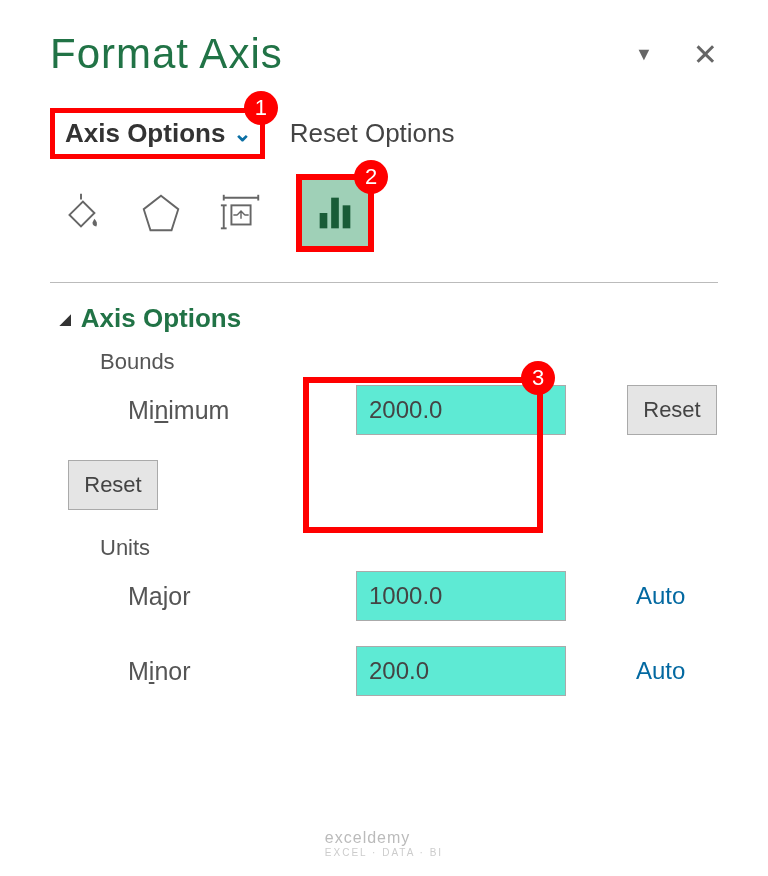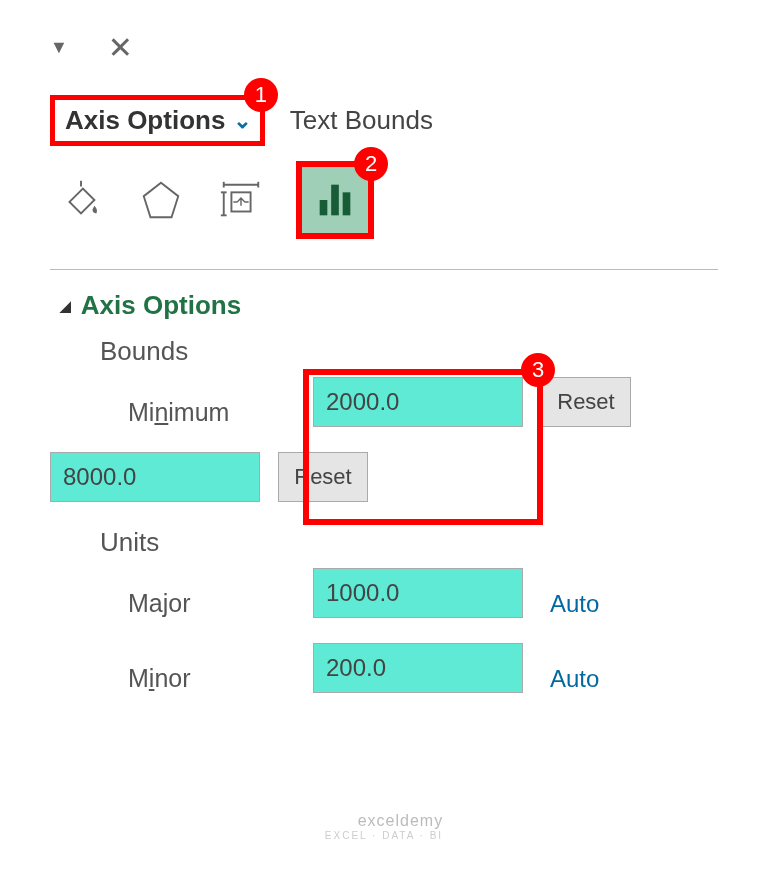--- a/index.html
+++ b/index.html
@@ -75,35 +75,36 @@
       margin: 30px 0 20px 0;
     }
     .section-header {
       display:flex; align-items:center; gap:10px;
       font-size:26px; font-weight:700; color:#217346;
       margin-left:10px; margin-bottom:15px;
       cursor:pointer;
     }
     .collapse-tri { color:#333; font-size:14px; }
     .group-label {
-      font-size:26px; color:#555; margin-left:50px;
+      font-size:22px; color:#555; margin-left:50px;
       margin-top:12px; margin-bottom:10px;
     }
     .form-rows { position:relative; }
     .bounds-hl {
       position:absolute;
       border:6px solid #ff0000;
       left:253px; top:-8px;
       width:240px; height:156px;
       pointer-events:none;
     }
     .badge-3 { top:-22px; right:-18px; pointer-events:auto;}
     .form-row {
-      display:flex; align-items:flex-end;
+      display:flex; align-items:center;
       margin-bottom:25px;
+      gap:43px;
     }
     .field-label {
       font-size:25px; color:#555;
       width:185px; margin-left:78px;
     }
     .underline { text-decoration: underline; }
     .num-input {
       width:210px; height:50px;
       border:1px solid #aaa;
       font-size:24px; padding:0 12px;
@@ -114,43 +115,44 @@
       width:90px; height:50px;
       border:1px solid #aaa; background:#e5e5e5;
       font-size:22px; color:#444; cursor:pointer;
       margin-left:18px;
       font-family:inherit;
     }
     .auto-label {
       font-size:24px; color:#0369a1; margin-left:27px;
     }
     .watermark {
-      position:absolute; bottom:35px; left:50%; transform:translateX(-50%);
-      color:#bbb; font-size:16px; text-align:right;
+      position:absolute; bottom:18px; left:50%; transform:translateX(-50%);
+      color:#bbb; font-size:16px; text-align:left;
       letter-spacing:1px;
     }
     .watermark .sub { font-size:10px; letter-spacing:2px; display:block; color:#ccc;}
   </style>
 </head>
 <body>
 
 <div class="header-row">
+  <div class="pane-title">Format Axis</div>
   <div class="header-icons">
     <div class="dropdown-caret">▼</div>
     <div class="close-x">✕</div>
   </div>
 </div>
 
 <div class="tabs-row">
   <div class="axis-opts-tab">
     <span>Axis Options</span>
     <span class="chevron-down">⌄</span>
     <div class="badge badge-1">1</div>
   </div>
-  <div class="text-opts-tab">Text Bounds</div>
+  <div class="text-opts-tab">Reset Options</div>
 </div>
 
 <div class="icon-row">
   <div class="tab-icon">
     <svg viewBox="0 0 48 48">
       <path d="M12 26 L26 12 L38 24 L24 38 Z" fill="none" stroke="#666" stroke-width="2"></path>
       <path d="M24 10 L24 4" stroke="#666" stroke-width="2"></path>
       <path d="M38 30 Q42 34 40 38 Q36 38 36 34 Z" fill="#666"></path>
     </svg>
   </div>
@@ -196,21 +198,20 @@
     <div class="badge badge-3">3</div>
   </div>
 
   <div class="form-row">
     <span class="field-label"><span>Mi</span><span class="underline">n</span><span>imum</span></span>
     <input class="num-input" value="2000.0" style="">
     <button class="reset-btn">Reset</button>
   </div>
 
   <div class="form-row">
-    <input class="num-input" value="8000.0" style="">
     <button class="reset-btn">Reset</button>
   </div>
 </div>
 
 <div class="group-label">Units</div>
 
 <div class="form-row">
   <span class="field-label"><span>Ma</span><span class="underline">j</span><span>or</span></span>
   <input class="num-input" value="1000.0" style="">
   <span class="auto-label">Auto</span>

